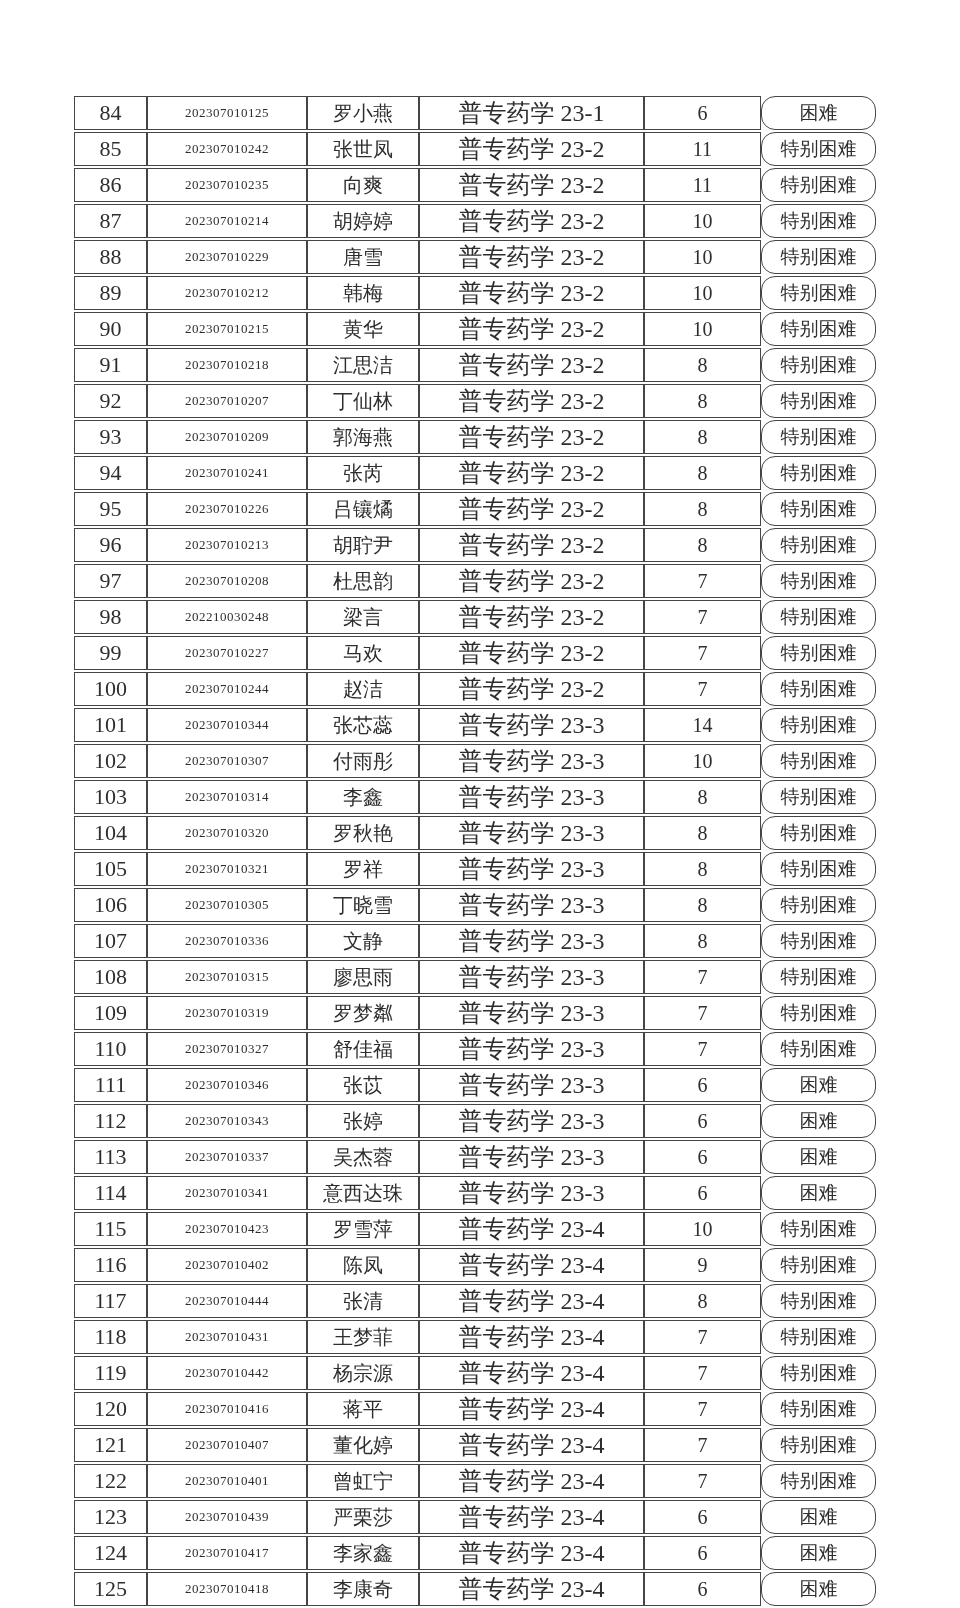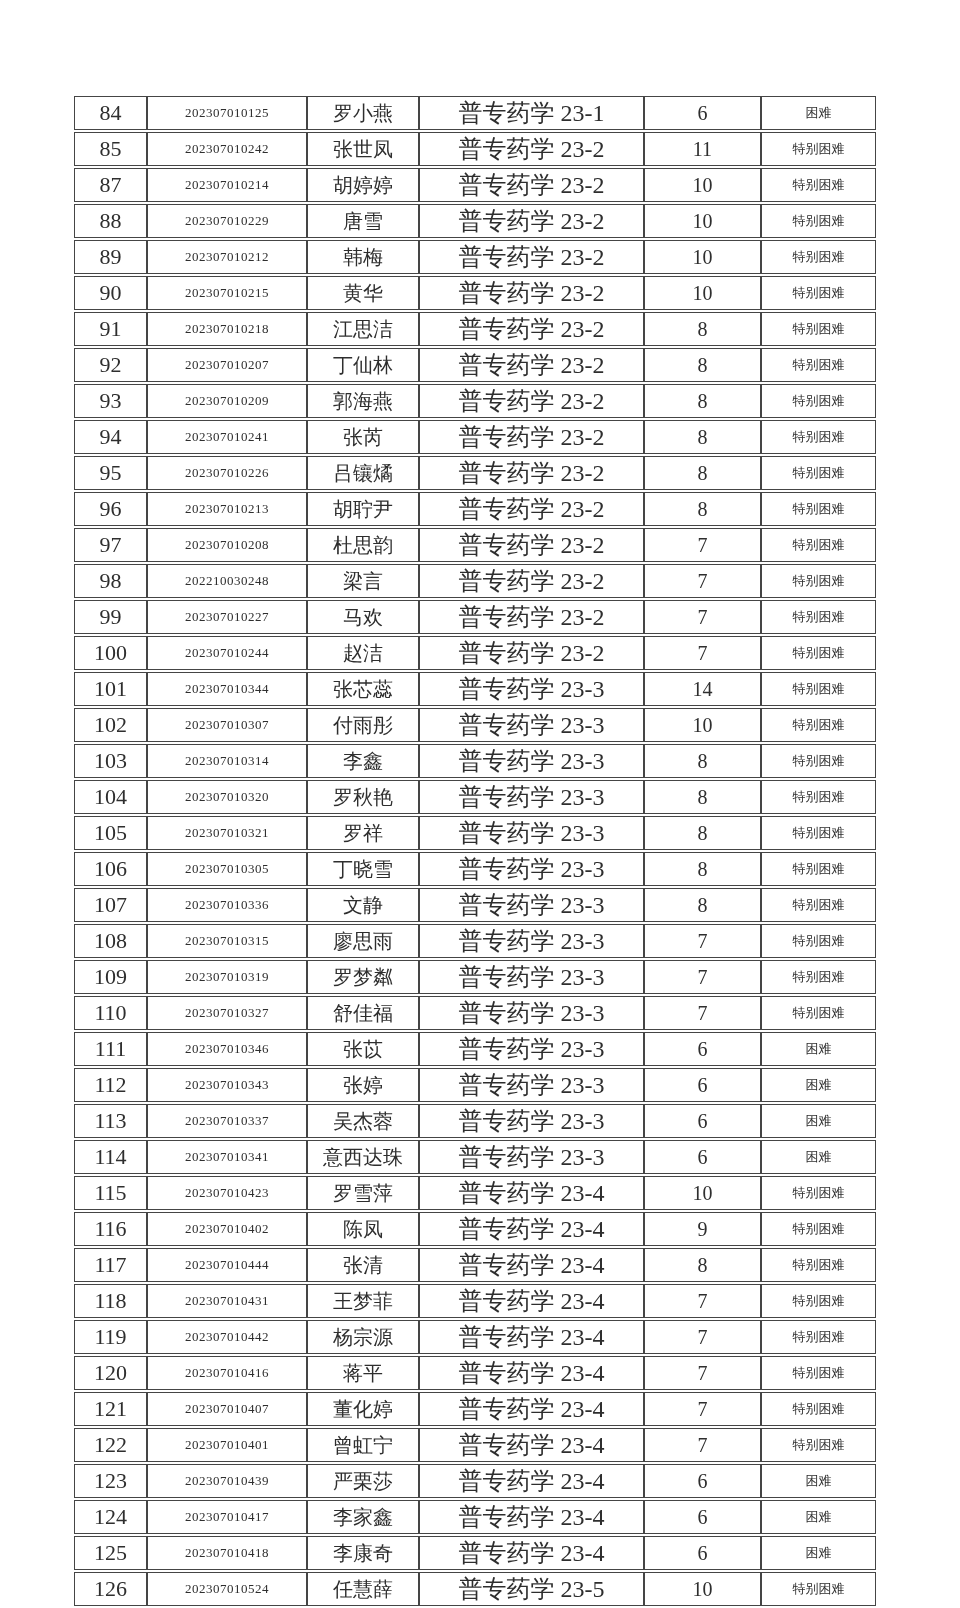--- a/index.html
+++ b/index.html
@@ -40,21 +40,21 @@
     padding: 0 2px;
     overflow: hidden;
     white-space: nowrap;
     color: #2e2e2e;
   }
   td.c-index  { font-size: 22px; }
   td.c-id     { font-size: 13px; letter-spacing: 0.5px; }
   td.c-name   { font-size: 20px; }
   td.c-class  { font-size: 24px; }
   td.c-count  { font-size: 20px; }
-  td.c-status { font-size: 13px; }
+  td.c-status { font-size: 19px; border-radius: 14px; }
 </style>
 </head>
 <body>
 
 <div class="scan-page">
   <table class="roster">
     <colgroup>
       <col style="width:73px">
       <col style="width:160px">
       <col style="width:112px">
@@ -73,20 +73,28 @@
   </tr>
         <tr>
     <td class="c-index">85</td>
     <td class="c-id">202307010242</td>
     <td class="c-name">张世凤</td>
     <td class="c-class">普专药学 23-2</td>
     <td class="c-count">11</td>
     <td class="c-status">特别困难</td>
   </tr>
         <tr>
+    <td class="c-index">86</td>
+    <td class="c-id">202307010235</td>
+    <td class="c-name">向爽</td>
+    <td class="c-class">普专药学 23-2</td>
+    <td class="c-count">11</td>
+    <td class="c-status">特别困难</td>
+  </tr>
+        <tr>
     <td class="c-index">87</td>
     <td class="c-id">202307010214</td>
     <td class="c-name">胡婷婷</td>
     <td class="c-class">普专药学 23-2</td>
     <td class="c-count">10</td>
     <td class="c-status">特别困难</td>
   </tr>
         <tr>
     <td class="c-index">88</td>
     <td class="c-id">202307010229</td>

